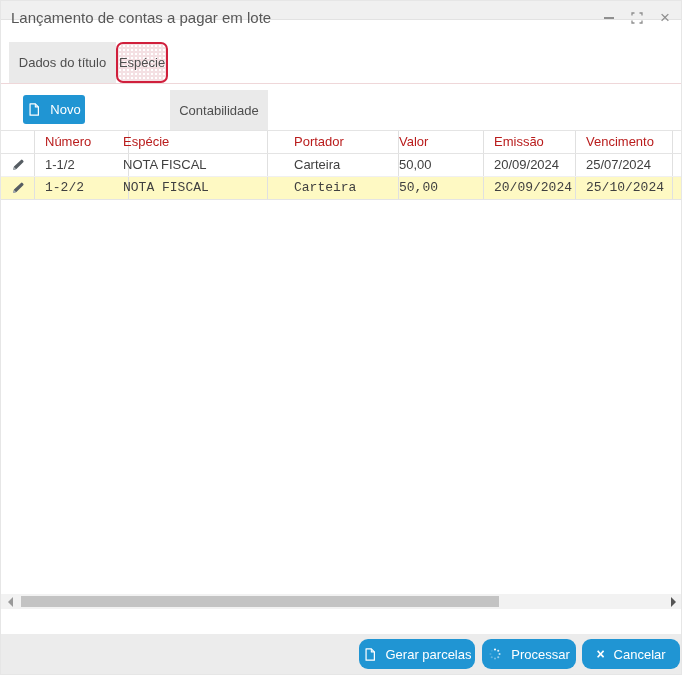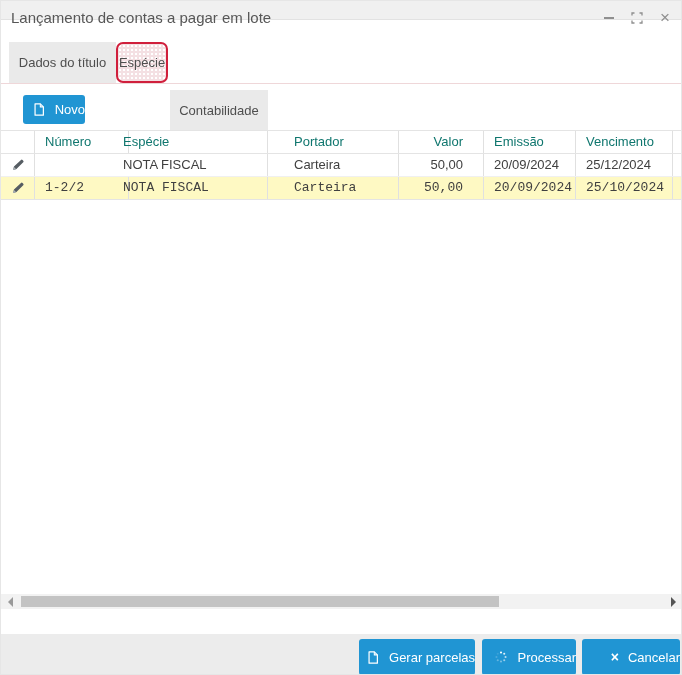--- a/index.html
+++ b/index.html
@@ -43,67 +43,67 @@
   }
   .tab-3 { left:169px; width:98px;margin-top:48px; }
   .tab-underline {
     position:absolute; left:0; top:82px; width:682px; height:1px; background:#efd7d9;
   }
 
   
   .btn {
     background:#2095d3; color:#fff; border:none; border-radius:3px;
     font-size:13px; font-family:"Liberation Sans", sans-serif;
-    display:flex; align-items:center; justify-content:flex-end; gap:9px;
+    display:flex; align-items:center; justify-content:center; gap:9px;
     cursor:pointer;
   }
   .novo-btn { position:absolute; left:22px; top:94px; width:62px; height:29px; }
 
   
   .grid-header {
     position:absolute; left:0; top:129px; width:682px; height:24px;
     border-top:1px solid #e4e4e4; border-bottom:1px solid #e4e4e4;
-    background:#fff; font-size:13px; color:#0f766e;
+    background:#fff; font-size:13px; color:#b91c1c;
   }
   .grid-row {
     position:absolute; left:0; width:682px; height:23px;
     font-size:13px; color:#404040; cursor:default;
   }
   .row-1 { top:153px; background:#fff; border-bottom:1px solid #f0f0f0; }
   .row-2 { top:176px; background:#fef9c3; border-bottom:1px solid #e4e4e4;font-family:Liberation Mono, monospace; }
   .cell {
     position:absolute; top:0; height:100%; line-height:22px;
     padding-left:10px; border-right:1px solid #e0e0e0;
     white-space:nowrap; overflow:hidden;
   }
   .col-icon     { left:0;     width:34px;  padding-left:0; display:flex; align-items:center; justify-content:center; }
   .col-numero   { left:34px;  width:94px;  }
   .col-especie  { left:112px; width:155px; }
   .col-portador { left:283px; width:115px; }
-  .col-valor    { left:398px; width:85px;  text-align:right; padding-right:20px; padding-left:0; }
+  .col-valor    { left:398px; width:85px;  text-align:left; padding-right:20px; padding-left:0; }
   .col-emissao  { left:483px; width:92px;  }
   .col-venc     { left:575px; width:97px;  }
 
   
   .hscrollbar {
     position:absolute; left:0; top:593px; width:682px; height:15px; background:#f2f2f2;
   }
   .hthumb {
     position:absolute; left:20px; top:2px; width:478px; height:11px; background:#c3c3c3; cursor:pointer;
   }
   .harrow { position:absolute; top:3px; width:0; height:0; cursor:pointer; }
   .harrow-left  { left:7px;  border-top:5px solid transparent; border-bottom:5px solid transparent; border-right:5px solid #9a9a9a; }
   .harrow-right { right:7px; border-top:5px solid transparent; border-bottom:5px solid transparent; border-left:5px solid #555; }
 
   
   .footer {
     position:absolute; left:0; top:633px; width:682px; height:42px;
     background:#ececec; border-bottom:1px solid #e0e0e0;
   }
-  .footer-btn { position:absolute; top:5px; height:36px; }
+  .footer-btn { position:absolute; top:5px; height:30px;border-radius:9px; }
   .btn-gerar     { left:358px; width:116px; }
   .btn-processar { left:481px; width:94px; }
   .btn-cancelar  { left:581px; width:98px; }
   .btn-x { font-size:14px; font-weight:bold; line-height:14px; }
 </style>
 </head>
 <body>
 
 <div class="window">
 
@@ -155,25 +155,26 @@
     <div class="cell col-venc">Vencimento</div>
   </div>
 
   <div class="grid-row row-1">
     <div class="cell col-icon">
       <svg width="14" height="14" viewBox="0 0 16 16">
         <path d="M11.4 2.2 a1.3 1.3 0 0 1 1.8 0 l0.8 0.8 a1.3 1.3 0 0 1 0 1.8 L6.2 12.6 l-3.5 1 -0.3-0.3 1-3.5 z" fill="#565d63"></path>
         <path d="M3.4 10.2 l2.6 2.6 -3.5 1 -0.3-0.3 z" fill="#aab1b6"></path>
       </svg>
     </div>
+    <div class="cell col-numero">1-1/2</div>
     <div class="cell col-especie">NOTA FISCAL</div>
     <div class="cell col-portador">Carteira</div>
     <div class="cell col-valor">50,00</div>
     <div class="cell col-emissao">20/09/2024</div>
-    <div class="cell col-venc">25/12/2024</div>
+    <div class="cell col-venc">25/07/2024</div>
   </div>
 
   <div class="grid-row row-2">
     <div class="cell col-icon">
       <svg width="14" height="14" viewBox="0 0 16 16">
         <path d="M11.4 2.2 a1.3 1.3 0 0 1 1.8 0 l0.8 0.8 a1.3 1.3 0 0 1 0 1.8 L6.2 12.6 l-3.5 1 -0.3-0.3 1-3.5 z" fill="#565d63"></path>
         <path d="M3.4 10.2 l2.6 2.6 -3.5 1 -0.3-0.3 z" fill="#aab1b6"></path>
       </svg>
     </div>
     <div class="cell col-numero">1-2/2</div>

